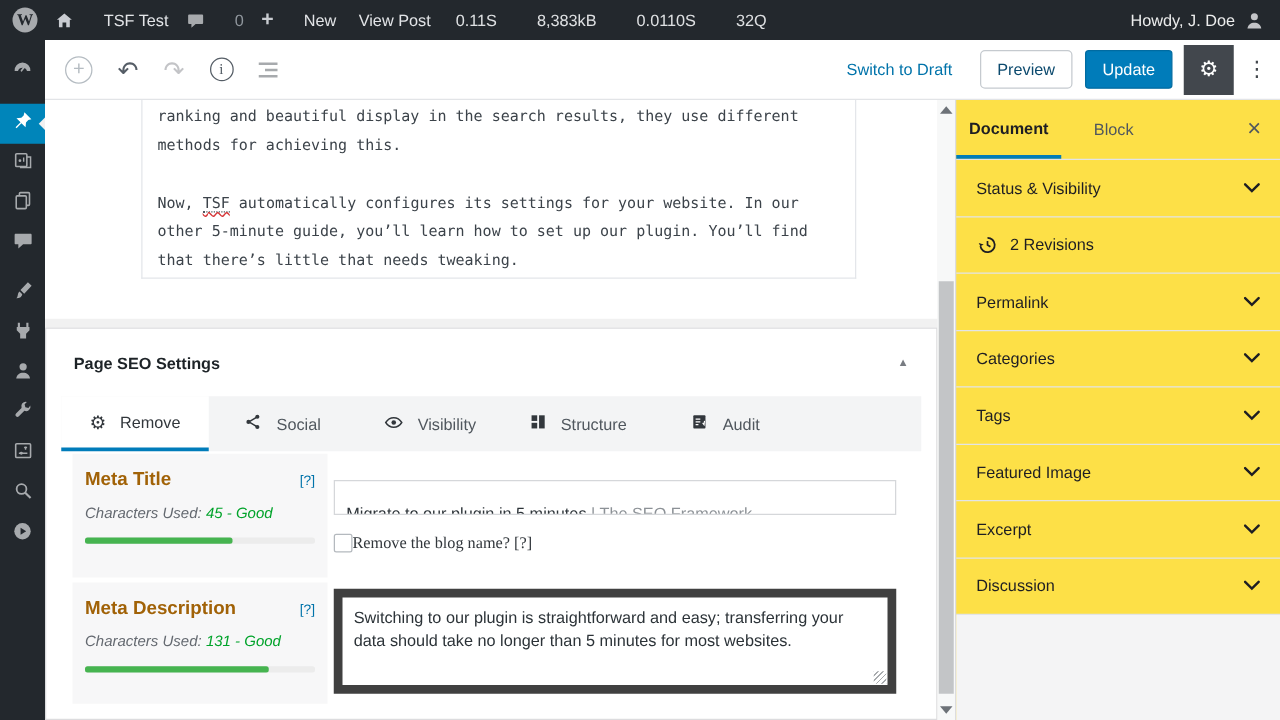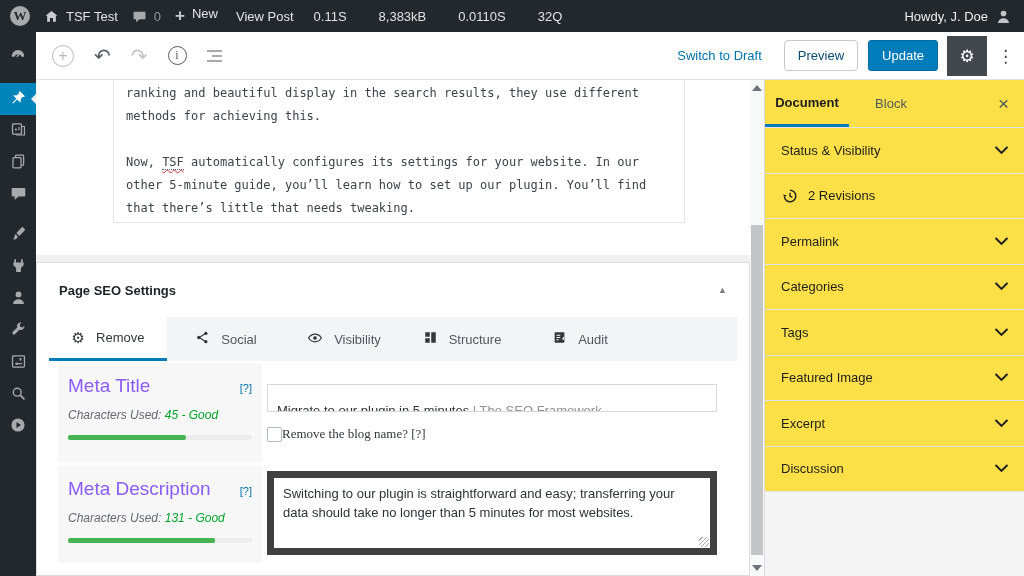--- a/index.html
+++ b/index.html
@@ -2,21 +2,21 @@
 <html><head>
 <meta charset="utf-8">
 <style>
   * { margin:0; padding:0; box-sizing:border-box; }
   html,body { width:1024px; height:576px; overflow:hidden; }
   body { font-family:"Liberation Sans", sans-serif; background:#f1f1f1; position:relative; }
 
   
   .adminbar { position:absolute; left:0; top:0; width:1024px; height:32px; background:#23282d;
     display:flex; align-items:center; font-size:13px; color:#e2e4e7; z-index:50; }
-  .adminbar .grp { display:flex; gap:7px; margin-left:14px; }
+  .adminbar .grp { display:flex; align-items:center; gap:24px; margin-left:14px; }
   .wplogo { width:20px; height:20px; border-radius:50%; background:#a7aaad; color:#23282d;
     font-family:"Liberation Serif", serif; font-weight:bold; font-size:13px;
     display:flex; align-items:center; justify-content:center; margin-left:10px; }
   .ab-ico { display:inline-flex; align-items:center; }
   .ab-count { color:#8f969c; }
   .ab-stats { display:flex; gap:32px; margin-left:20px; color:#dfe1e3; }
   .howdy { margin-left:auto; display:flex; align-items:center; gap:7px; margin-right:12px; color:#eceded; }
 
   
   .adminmenu { position:absolute; left:0; top:32px; width:36px; height:544px; background:#23282d; z-index:40; }
@@ -69,21 +69,21 @@
   .seo-tabs { margin:0 12px; height:44px; background:#f3f4f5; display:flex; }
   .seo-tab { width:118px; display:flex; align-items:center; justify-content:center; gap:11px;
     font-size:13px; color:#50575e; }
   .seo-tab.active { background:#fff; border-bottom:3px solid #007cba; color:#32373c; }
   .seo-tab .gear-glyph { color:#32373c; font-size:15px; }
 
   .cell { position:absolute; left:21px; width:204px; background:#f7f7f8; padding:12px 10px; }
   .cell-title { top:100px; height:99px; }
   .cell-desc  { top:203px; height:97px; }
   .cell-lr { display:flex; justify-content:space-between; align-items:baseline; }
-  .cell-label { font-size:19px; font-weight:normal; color:#8b5cf6; }
+  .cell-label { font-size:15px; font-weight:bold; color:#a16207; }
   .cell-help { font-size:11px; color:#0073aa; }
   .cell-chars { margin-top:11px; font-style:italic; font-size:12px; color:#646970; }
   .cell-chars .good { color:#00a32a; }
   .bar { margin-top:13px; height:5px; background:#ececec; border-radius:2px; }
   .bar-fill { height:5px; background:#46b450; border-radius:2px; }
 
   .mt-input { position:absolute; left:230px; top:121px; width:450px; height:27px; background:#fff;
     border:1px solid #d5d7da; font-size:13px; color:#2c3338; padding:13px 9px; line-height:25px;
     white-space:nowrap; overflow:hidden; }
   .mt-input .suffix { color:#8c9196; }

